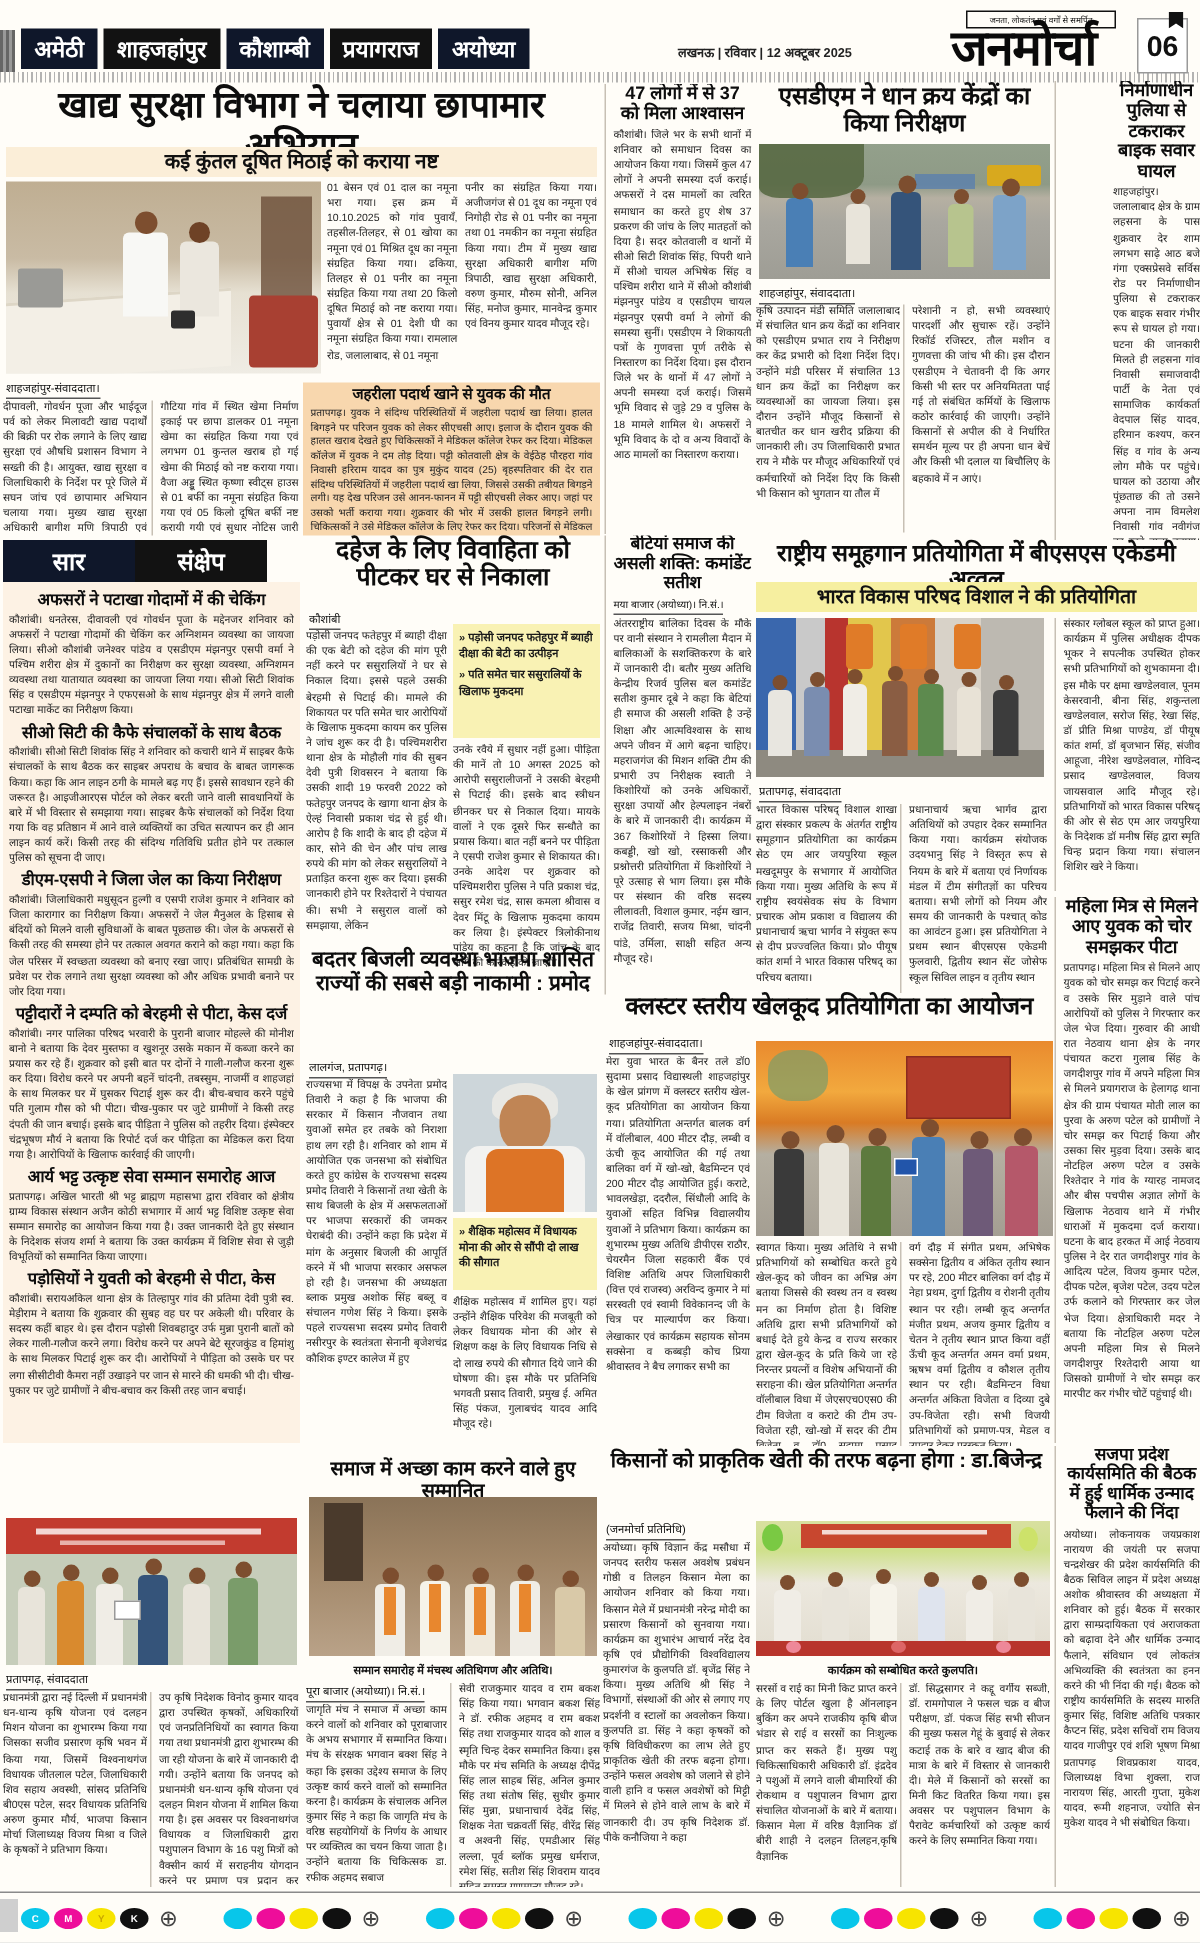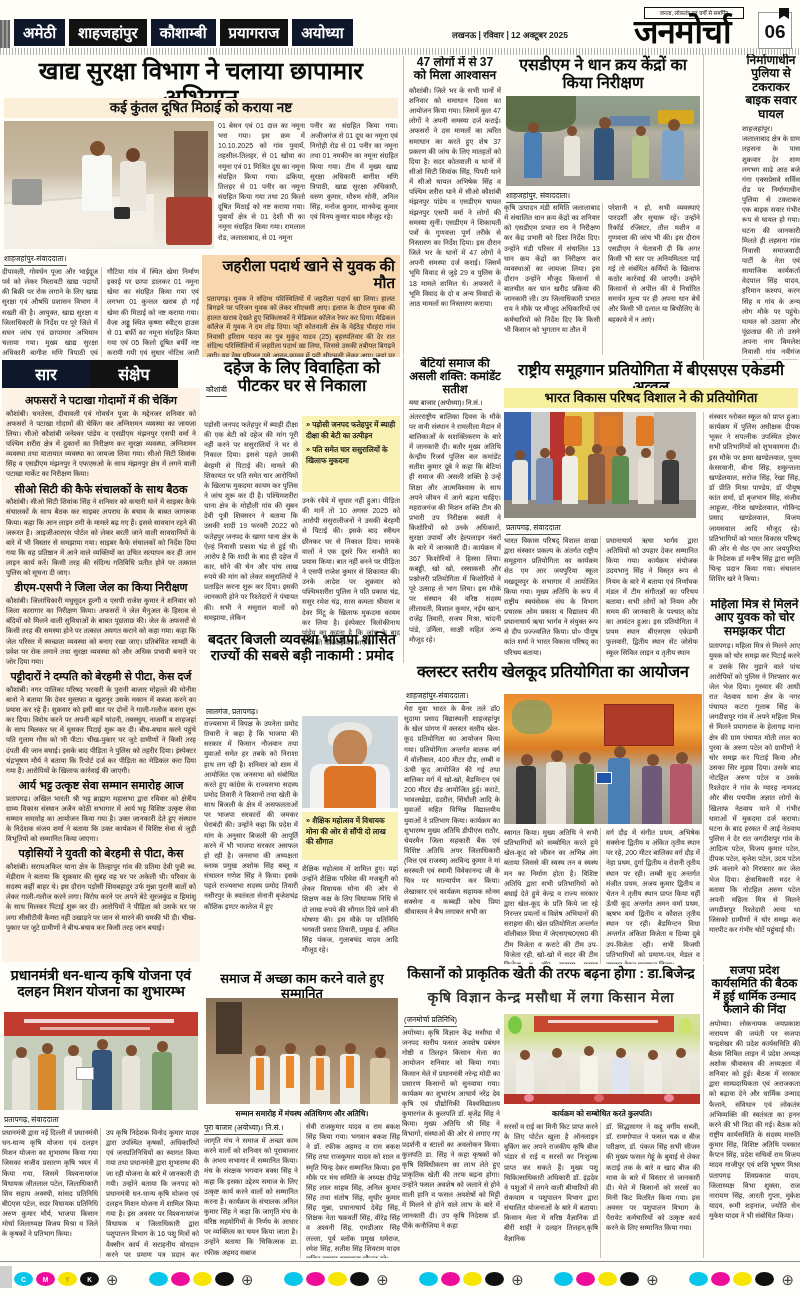--- a/index.html
+++ b/index.html
@@ -72,21 +72,21 @@
     <div class="ph" style="left:110px;bottom:30px;width:16px;height:12px;background:#2e2e2e;border-radius:2px;"></div>
   </div>
   <div class="abs byline" style="left:4px;top:253px;">शाहजहांपुर-संवाददाता।</div>
 
   <div class="abs body" style="left:218px;top:121px;width:87px;height:132px;">01 बेसन एवं 01 दाल का नमूना भरा गया। इस क्रम में 10.10.2025 को गांव पुवायँ, तहसील-तिलहर, से 01 खोया का नमूना एवं 01 मिश्रित दूध का नमूना संग्रहित किया गया। ढकिया, तिलहर से 01 पनीर का नमूना संग्रहित किया गया तथा 20 किलो दूषित मिठाई को नष्ट कराया गया। पुवायाँ क्षेत्र से 01 देशी घी का नमूना संग्रहित किया गया। रामलाल रोड, जलालाबाद, से 01 नमूना</div>
   <div class="abs body" style="left:310px;top:121px;width:88px;height:132px;">पनीर का संग्रहित किया गया। अजीजगंज से 01 दूध का नमूना एवं निगोही रोड से 01 पनीर का नमूना तथा 01 नमकीन का नमूना संग्रहित किया गया। टीम में मुख्य खाद्य सुरक्षा अधिकारी बागीश मणि त्रिपाठी, खाद्य सुरक्षा अधिकारी, वरुण कुमार, मौरुम सोनी, अनिल सिंह, मनोज कुमार, मानवेन्द्र कुमार एवं विनय कुमार यादव मौजूद रहे।</div>
   <div class="abs body" style="left:2px;top:267px;width:96px;height:90px;">दीपावली, गोवर्धन पूजा और भाईदूज पर्व को लेकर मिलावटी खाद्य पदार्थों की बिक्री पर रोक लगाने के लिए खाद्य सुरक्षा एवं औषधि प्रशासन विभाग ने सख्ती की है। आयुक्त, खाद्य सुरक्षा व जिलाधिकारी के निर्देश पर पूरे जिले में सघन जांच एवं छापामार अभियान चलाया गया। मुख्य खाद्य सुरक्षा अधिकारी बागीश मणि त्रिपाठी एवं खाद्य सुरक्षा अधिकारी विनय कुमार यादव द्वारा</div>
   <div class="abs body bl" style="left:101px;top:267px;width:98px;height:90px;">गौटिया गांव में स्थित खेमा निर्माण इकाई पर छापा डालकर 01 नमूना खेमा का संग्रहित किया गया एवं लगभग 01 कुन्तल खराब हो गई खेमा की मिठाई को नष्ट कराया गया। वैजा अड्डू स्थित कृष्णा स्वीट्स हाउस से 01 बर्फी का नमूना संग्रहित किया गया एवं 05 किलो दूषित बर्फी नष्ट करायी गयी एवं सुधार नोटिस जारी किया गया। जलालाबाद क्षेत्र इमलाल रोड से 01 पनीर का नमूना संग्रहित किया गया। विशाल मेगा मार्ट (तहसील स्कूल के सामने), शाहजहांपुर से 01 घी, 01 सरसों तेल,</div>
 
   <div class="abs" style="left:202px;top:255px;width:198px;height:102px;background:#f8d7ae;padding:3px 5px;overflow:hidden;">
-    <div class="hl" style="font-size:15px;margin-bottom:2px;text-align:right;">जहरीला पदार्थ खाने से युवक की मौत</div>
+    <div class="hl" style="font-size:10px;margin-bottom:2px;">जहरीला पदार्थ खाने से युवक की मौत</div>
     <div class="body" style="font-size:6.8px;line-height:1.4;">प्रतापगढ़। युवक ने संदिग्ध परिस्थितियों में जहरीला पदार्थ खा लिया। हालत बिगड़ने पर परिजन युवक को लेकर सीएचसी आए। इलाज के दौरान युवक की हालत खराब देखते हुए चिकित्सकों ने मेडिकल कॉलेज रेफर कर दिया। मेडिकल कॉलेज में युवक ने दम तोड़ दिया। पट्टी कोतवाली क्षेत्र के वेईठेह पौरहरा गांव निवासी हरिराम यादव का पुत्र मुकुंद यादव (25) बृहस्पतिवार की देर रात संदिग्ध परिस्थितियों में जहरीला पदार्थ खा लिया, जिससे उसकी तबीयत बिगड़ने लगी। यह देख परिजन उसे आनन-फानन में पट्टी सीएचसी लेकर आए। जहां पर उसको भर्ती कराया गया। शुक्रवार की भोर में उसकी हालत बिगड़ने लगी। चिकित्सकों ने उसे मेडिकल कॉलेज के लिए रेफर कर दिया। परिजनों से मेडिकल कॉलेज लेकर गए जहां शुक्रवार की देर शाम उसकी मौत हो गई।</div>
   </div>
 
   <div class="abs bl" style="left:403px;top:56px;width:98px;height:300px;overflow:hidden;">
     <div class="hl" style="font-size:12px;margin-bottom:3px;">47 लोगों में से 37 को मिला आश्वासन</div>
     <div class="body">कौशांबी। जिले भर के सभी थानों में शनिवार को समाधान दिवस का आयोजन किया गया। जिसमें कुल 47 लोगों ने अपनी समस्या दर्ज कराई। अफसरों ने दस मामलों का त्वरित समाधान का करते हुए शेष 37 प्रकरण की जांच के लिए मातहतों को दिया है। सदर कोतवाली व थानों में सीओ सिटी शिवांक सिंह, पिपरी थाने में सीओ चायल अभिषेक सिंह व पश्चिम शरीरा थाने में सीओ कौशांबी मंझनपुर पांडेय व एसडीएम चायल मंझनपुर एसपी वर्मा ने लोगों की समस्या सुनीं। एसडीएम ने शिकायती पत्रों के गुणवत्ता पूर्ण तरीके से निस्तारण का निर्देश दिया। इस दौरान जिले भर के थानों में 47 लोगों ने अपनी समस्या दर्ज कराई। जिसमें भूमि विवाद से जुड़े 29 व पुलिस के 18 मामले शामिल थे। अफसरों ने भूमि विवाद के दो व अन्य विवादों के आठ मामलों का निस्तारण कराया।</div>
   </div>
 
   <div class="abs hl" style="left:504px;top:56px;width:198px;height:38px;font-size:16px;">एसडीएम ने धान क्रय केंद्रों का किया निरीक्षण</div>
   <div class="photo" style="left:506px;top:96px;width:194px;height:90px;background:linear-gradient(180deg,#93a08b 0%,#8e9a86 30%,#b6b0a2 40%,#a9a79f 58%,#9e9d95 100%);">
@@ -140,21 +140,21 @@
         <div class="body">प्रतापगढ़। अखिल भारती श्री भट्ट ब्राह्मण महासभा द्वारा रविवार को क्षेत्रीय ग्राम्य विकास संस्थान अजैन कोठी सभागार में आर्य भट्ट विशिष्ट उत्कृष्ट सेवा सम्मान समारोह का आयोजन किया गया है। उक्त जानकारी देते हुए संस्थान के निदेशक संजय शर्मा ने बताया कि उक्त कार्यक्रम में विशिष्ट सेवा से जुड़ी विभूतियों को सम्मानित किया जाएगा।</div>
       </div>
       <div>
         <div class="brief-t">पड़ोसियों ने युवती को बेरहमी से पीटा, केस</div>
         <div class="body">कौशांबी। सरायअकिल थाना क्षेत्र के तिल्हापुर गांव की प्रतिमा देवी पुत्री स्व. मेड़ीराम ने बताया कि शुक्रवार की सुबह वह घर पर अकेली थी। परिवार के सदस्य कहीं बाहर थे। इस दौरान पड़ोसी शिवबहादुर उर्फ मुन्ना पुरानी बातों को लेकर गाली-गलौज करने लगा। विरोध करने पर अपने बेटे सूरजकुंड व हिमांशु के साथ मिलकर पिटाई शुरू कर दी। आरोपियों ने पीड़िता को उसके घर पर लगा सीसीटीवी कैमरा नहीं उखाड़ने पर जान से मारने की धमकी भी दी। चीख-पुकार पर जुटे ग्रामीणों ने बीच-बचाव कर किसी तरह जान बचाई।</div>
       </div>
     </div>
   </div>
 
   <div class="abs hl" style="left:204px;top:358px;width:196px;height:46px;font-size:16.5px;">दहेज के लिए विवाहिता को पीटकर घर से निकाला</div>
-  <div class="abs byline" style="left:206px;top:384px;">कौशांबी</div>
+  <div class="abs byline" style="left:206px;top:407px;">कौशांबी</div>
   <div class="abs body" style="left:204px;top:420px;width:94px;height:244px;">पड़ोसी जनपद फतेहपुर में ब्याही दीक्षा की एक बेटी को दहेज की मांग पूरी नहीं करने पर ससुरालियों ने घर से निकाल दिया। इससे पहले उसकी बेरहमी से पिटाई की। मामले की शिकायत पर पति समेत चार आरोपियों के खिलाफ मुकदमा कायम कर पुलिस ने जांच शुरू कर दी है। पश्चिमशरीरा थाना क्षेत्र के मोहौली गांव की सुबन देवी पुत्री शिवसरन ने बताया कि उसकी शादी 19 फरवरी 2022 को फतेहपुर जनपद के खागा थाना क्षेत्र के ऐल्हं निवासी प्रकाश चंद्र से हुई थी। आरोप है कि शादी के बाद ही दहेज में कार, सोने की चेन और पांच लाख रुपये की मांग को लेकर ससुरालियों ने प्रताड़ित करना शुरू कर दिया। इसकी जानकारी होने पर रिश्तेदारों ने पंचायत की। सभी ने ससुराल वालों को समझाया, लेकिन</div>
   <div class="abs ybox" style="left:302px;top:416px;width:98px;height:76px;overflow:hidden;">
     <div class="ybullet">»&nbsp;<span>पड़ोसी जनपद फतेहपुर में ब्याही दीक्षा की बेटी का उत्पीड़न</span></div>
     <div class="ybullet">»&nbsp;<span>पति समेत चार ससुरालियों के खिलाफ मुकदमा</span></div>
   </div>
   <div class="abs body" style="left:302px;top:496px;width:98px;height:168px;">उनके रवैये में सुधार नहीं हुआ। पीड़िता की मानें तो 10 अगस्त 2025 को आरोपी ससुरालीजनों ने उसकी बेरहमी से पिटाई की। इसके बाद स्त्रीधन छीनकर घर से निकाल दिया। मायके वालों ने एक दूसरे फिर सन्धौते का प्रयास किया। बात नहीं बनने पर पीड़िता ने एसपी राजेश कुमार से शिकायत की। उनके आदेश पर शुक्रवार को पश्चिमशरीरा पुलिस ने पति प्रकाश चंद्र, ससुर रमेश चंद्र, सास कमला श्रीवास व देवर मिंटू के खिलाफ मुकदमा कायम कर लिया है। इंस्पेक्टर त्रिलोकीनाथ पांडेय का कहना है कि जांच के बाद आगे की कार्रवाई की जाएगी।</div>
 
   <div class="abs bl" style="left:403px;top:357px;width:98px;height:306px;overflow:hidden;">
     <div class="hl" style="font-size:11.5px;margin-bottom:2px;">बेटियां समाज की असली शक्ति: कमांडेंट सतीश</div>
     <div class="byline" style="font-size:6.8px;margin-bottom:2px;">मया बाजार (अयोध्या)। नि.सं.।</div>
@@ -223,21 +223,20 @@
     <div class="head" style="left:110px;bottom:66px;width:12px;height:12px;"></div>
     <div class="person" style="left:138px;bottom:0;width:20px;height:58px;background:#6e5a78;"></div>
     <div class="head" style="left:143px;bottom:58px;width:12px;height:12px;"></div>
     <div class="person" style="left:166px;bottom:0;width:22px;height:60px;background:#b5586a;"></div>
     <div class="head" style="left:172px;bottom:60px;width:12px;height:12px;"></div>
     <div class="ph" style="left:92px;bottom:40px;width:16px;height:12px;background:#2255aa;border:1px solid #fff;"></div>
   </div>
   <div class="abs body" style="left:504px;top:828px;width:94px;height:136px;">स्वागत किया। मुख्य अतिथि ने सभी प्रतिभागियों को सम्बोधित करते हुये खेल-कूद को जीवन का अभिन्न अंग बताया जिससे की स्वस्थ तन व स्वस्थ मन का निर्माण होता है। विशिष्ट अतिथि द्वारा सभी प्रतिभागियों को बधाई देते हुये केन्द्र व राज्य सरकार द्वारा खेल-कूद के प्रति किये जा रहे निरन्तर प्रयत्नों व विशेष अभियानों की सराहना की। खेल प्रतियोगिता अन्तर्गत वॉलीबाल विधा में जेएसएच0एस0 की टीम विजेता व कराटे की टीम उप-विजेता रही, खो-खो में सदर की टीम विजेता व डॉ0 सुदामा प्रसाद विद्यास्थली की टीम उप-विजेता रही। 400 मीटर बालक</div>
   <div class="abs body bl" style="left:600px;top:828px;width:100px;height:136px;">वर्ग दौड़ में संगीत प्रथम, अभिषेक सक्सेना द्वितीय व अंकित तृतीय स्थान पर रहे, 200 मीटर बालिका वर्ग दौड़ में नेहा प्रथम, दुर्गा द्वितीय व रोशनी तृतीय स्थान पर रही। लम्बी कूद अन्तर्गत मंजीत प्रथम, अजय कुमार द्वितीय व चेतन ने तृतीय स्थान प्राप्त किया वहीं ऊँची कूद अन्तर्गत अमन वर्मा प्रथम, ऋषभ वर्मा द्वितीय व कौशल तृतीय स्थान पर रही। बैडमिन्टन विधा अन्तर्गत अंकिता विजेता व दिव्या दुबे उप-विजेता रही। सभी विजयी प्रतिभागियों को प्रमाण-पत्र, मेडल व उपहार देकर पुरस्कृत किया।</div>
 
-  <div class="abs hl" style="left:2px;top:968px;width:198px;height:42px;font-size:14px;">प्रधानमंत्री धन-धान्य कृषि योजना एवं दलहन मिशन योजना का शुभारम्भ</div>
   <div class="photo" style="left:4px;top:1012px;width:194px;height:98px;background:#c6cdba;">
     <div class="ph" style="left:0;top:0;width:100%;height:24px;background:#c23b2f;"></div>
     <div class="ph" style="left:20px;top:7px;width:150px;height:4px;background:rgba(255,255,255,.8);"></div>
     <div class="ph" style="left:36px;top:15px;width:110px;height:3px;background:rgba(255,255,255,.6);"></div>
     <div class="person" style="left:8px;bottom:0;width:18px;height:52px;background:#e8e4da;"></div>
     <div class="head" style="left:12px;bottom:52px;width:11px;height:11px;"></div>
     <div class="person" style="left:34px;bottom:0;width:18px;height:56px;background:#d98a2e;"></div>
     <div class="head" style="left:38px;bottom:56px;width:11px;height:11px;"></div>
     <div class="person" style="left:60px;bottom:0;width:18px;height:54px;background:#f0ede6;"></div>
     <div class="head" style="left:64px;bottom:54px;width:11px;height:11px;"></div>
@@ -270,21 +269,20 @@
     <div class="ph" style="left:140px;bottom:16px;width:8px;height:32px;background:#e8872e;"></div>
     <div class="person" style="left:164px;bottom:0;width:20px;height:46px;background:#d9c9a8;"></div>
     <div class="head" style="left:169px;bottom:46px;width:11px;height:11px;"></div>
   </div>
   <div class="abs cap" style="left:204px;top:1108px;width:196px;">सम्मान समारोह में मंचस्थ अतिथिगण और अतिथि।</div>
   <div class="abs byline" style="left:204px;top:1122px;">पूरा बाजार (अयोध्या)। नि.सं.।</div>
   <div class="abs body" style="left:204px;top:1136px;width:94px;height:122px;">जागृति मंच ने समाज में अच्छा काम करने वालों को शनिवार को पूराबाजार के अभय सभागार में सम्मानित किया। मंच के संरक्षक भगवान बक्श सिंह ने कहा कि इसका उद्देश्य समाज के लिए उत्कृष्ट कार्य करने वालों को सम्मानित करना है। कार्यक्रम के संचालक अनिल कुमार सिंह ने कहा कि जागृति मंच के वरिष्ठ सहयोगियों के निर्णय के आधार पर व्यक्तित्व का चयन किया जाता है। उन्होंने बताया कि चिकित्सक डा. रफीक अहमद सबाज</div>
   <div class="abs body bl" style="left:300px;top:1122px;width:100px;height:136px;">सेवी राजकुमार यादव व राम बकश सिंह किया गया। भगवान बकश सिंह ने डॉ. रफीक अहमद व राम बकश सिंह तथा राजकुमार यादव को शाल व स्मृति चिन्ह देकर सम्मानित किया। इस मौके पर मंच समिति के अध्यक्ष दीपेंद्र सिंह लाल साहब सिंह, अनिल कुमार सिंह तथा संतोष सिंह, सुधीर कुमार सिंह मुन्ना, प्रधानाचार्य देवेंद्र सिंह, शिक्षक नेता चक्रवर्ती सिंह, वीरेंद्र सिंह व अश्वनी सिंह, एमडीआर सिंह लल्ला, पूर्व ब्लॉक प्रमुख धर्मराज, रमेश सिंह, सतीश सिंह शिवराम यादव सहित समस्त गणमान्य मौजूद रहे।</div>
 
   <div class="abs hl" style="left:402px;top:966px;width:298px;height:22px;font-size:13.5px;">किसानों को प्राकृतिक खेती की तरफ बढ़ना होगा : डा.बिजेन्द्र</div>
-  <div class="abs hl" style="left:402px;top:990px;width:298px;height:20px;font-size:14px;letter-spacing:1px;color:#333;font-family:'Liberation Serif','DejaVu Serif',serif;">कृषि विज्ञान केन्द्र मसौधा में लगा किसान मेला</div>
   <div class="abs byline" style="left:404px;top:1014px;">(जनमोर्चा प्रतिनिधि)</div>
   <div class="abs body" style="left:402px;top:1028px;width:98px;height:230px;">अयोध्या। कृषि विज्ञान केंद्र मसौधा में जनपद स्तरीय फसल अवशेष प्रबंधन गोष्ठी व तिलहन किसान मेला का आयोजन शनिवार को किया गया। किसान मेले में प्रधानमंत्री नरेन्द्र मोदी का प्रसारण किसानों को सुनवाया गया। कार्यक्रम का शुभारंभ आचार्य नरेंद्र देव कृषि एवं प्रौद्योगिकी विश्वविद्यालय कुमारगंज के कुलपति डॉ. बृजेंद्र सिंह ने किया। मुख्य अतिथि श्री सिंह ने विभागों, संस्थाओं की ओर से लगाए गए प्रदर्शनी व स्टालों का अवलोकन किया। कुलपति डा. सिंह ने कहा कृषकों को कृषि विविधीकरण का लाभ लेते हुए प्राकृतिक खेती की तरफ बढ़ना होगा। उन्होंने फसल अवशेष को जलाने से होने वाली हानि व फसल अवशेषों को मिट्टी में मिलने से होने वाले लाभ के बारे में जानकारी दी। उप कृषि निदेशक डॉ. पीके कनौजिया ने कहा</div>
   <div class="photo" style="left:504px;top:1014px;width:196px;height:90px;background:linear-gradient(180deg,#d8e0a0 0%,#cfe08c 22%,#ece8de 46%,#e2ddd0 100%);">
     <div class="ph" style="left:30px;top:2px;width:140px;height:16px;background:#c8472f;"></div>
     <div class="ph" style="left:44px;top:6px;width:110px;height:3px;background:rgba(255,255,255,.8);"></div>
     <div class="ph" style="left:4px;top:2px;width:14px;height:18px;background:#7ac943;border-radius:50%;"></div>
     <div class="ph" style="right:8px;top:4px;width:13px;height:16px;background:#cde26a;border-radius:50%;"></div>
     <div class="person" style="left:12px;bottom:10px;width:18px;height:34px;background:#f0ede6;"></div>
     <div class="head" style="left:16px;bottom:44px;width:10px;height:10px;"></div>
     <div class="person" style="left:44px;bottom:10px;width:18px;height:36px;background:#e8e4da;"></div>

